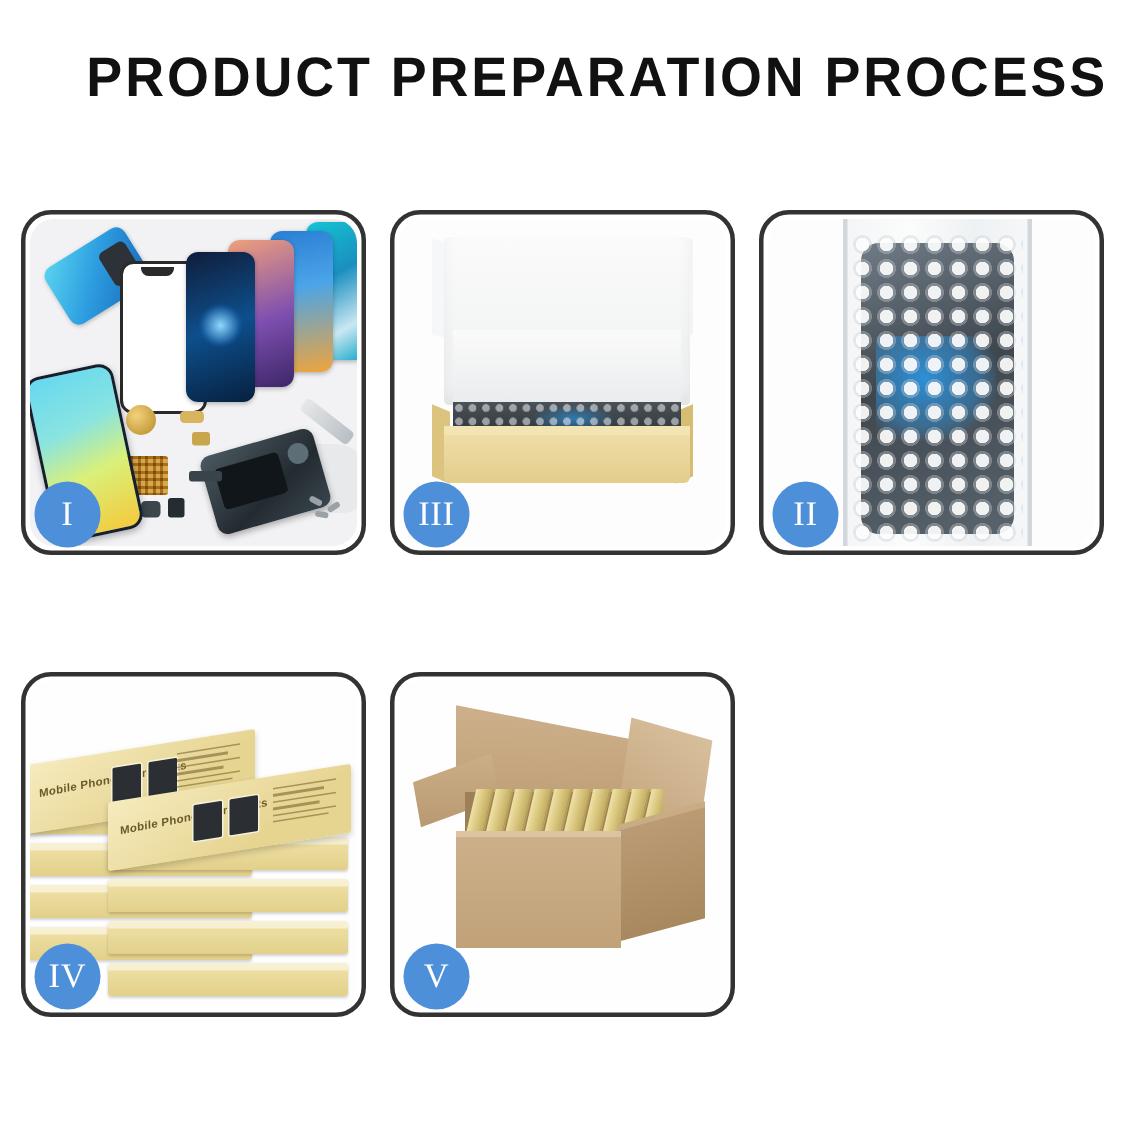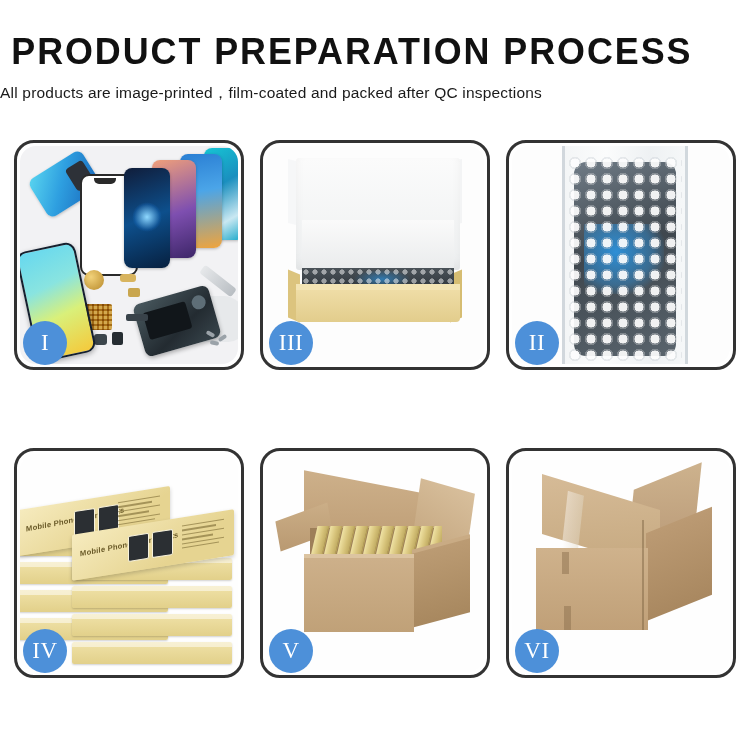--- a/index.html
+++ b/index.html
@@ -5,21 +5,21 @@
   html,body{margin:0;padding:0;}
   body{
     width:750px;height:750px;
     background:#ffffff;
     font-family:"Liberation Sans", sans-serif;
     overflow:hidden;
   }
   .page{position:relative;width:750px;height:750px;}
 
   
-  .header{padding-top:30px;text-align:left;}
+  .header{padding-top:30px;text-align:right;}
   .title{
     font-size:37px;
     font-weight:bold;
     letter-spacing:2.0px;
     color:#111111;
     line-height:44px;
     transform:scaleX(0.97);
     white-space:nowrap;
   }
   .subtitle{
@@ -318,21 +318,20 @@
   .c6-seamB{position:absolute;left:52px;top:152px;width:7px;height:24px;background:rgba(140,112,78,.5);}
   .c6-edge{position:absolute;left:130px;top:66px;width:2px;height:110px;background:rgba(120,95,62,.45);}
 </style>
 </head>
 <body>
 
 <div class="page">
 
   <div class="header">
     <div class="title">PRODUCT PREPARATION PROCESS</div>
-    <div class="subtitle">All products are image-printed，film-coated and packed after QC inspections</div>
   </div>
 
   <div class="grid">
 
     <div class="panel">
       <div class="art">
         <div class="p1bg"></div>
         <div class="ph ph5"></div>
         <div class="ph ph4"></div>
         <div class="ph ph3"></div>
@@ -460,29 +459,15 @@
           <i style="left:119px;"></i>
         </div>
         <div class="c5-lipS"></div>
         <div class="c5-side"></div>
         <div class="c5-lipF"></div>
         <div class="c5-front"></div>
       </div>
       <div class="badge">V</div>
     </div>
 
-    <div class="panel">
-      <div class="art">
-        <div class="p6bg"></div>
-        <div class="c6-topR"></div>
-        <div class="c6-top"></div>
-        <div class="c6-tape"></div>
-        <div class="c6-side"></div>
-        <div class="c6-front"></div>
-        <div class="c6-edge"></div>
-        <div class="c6-seamA"></div>
-        <div class="c6-seamB"></div>
-      </div>
-      <div class="badge">VI</div>
-    </div>
 
   </div>
 </div>
 
 </body></html>

